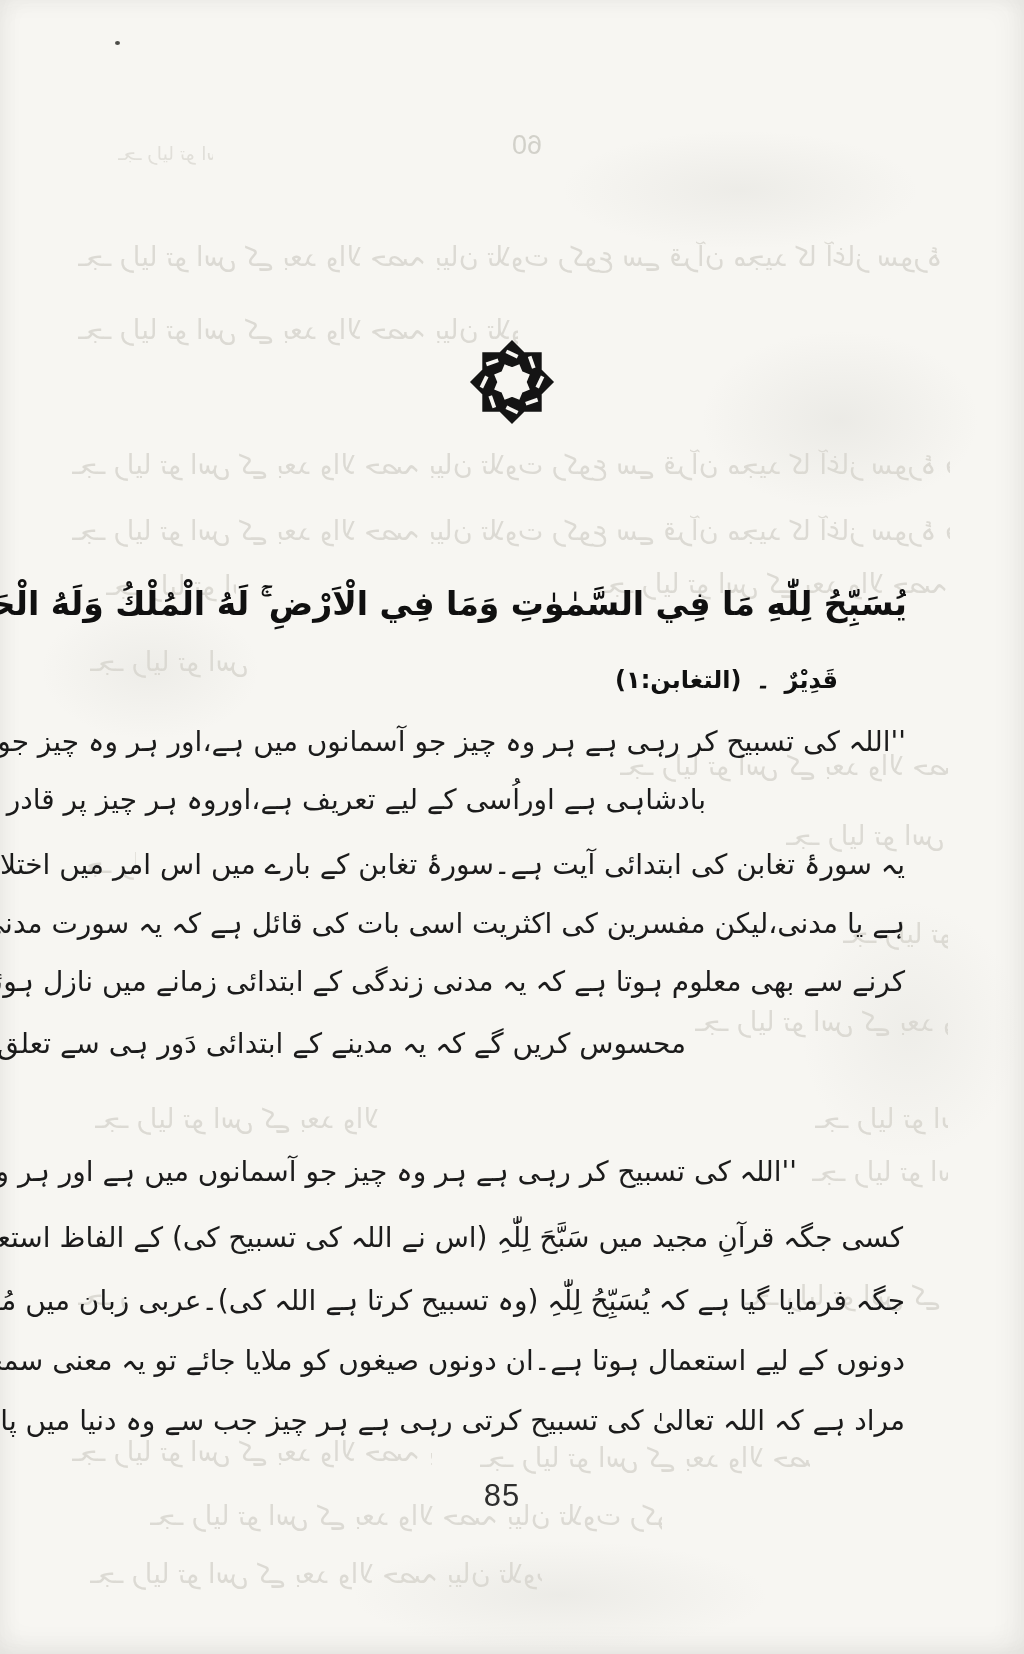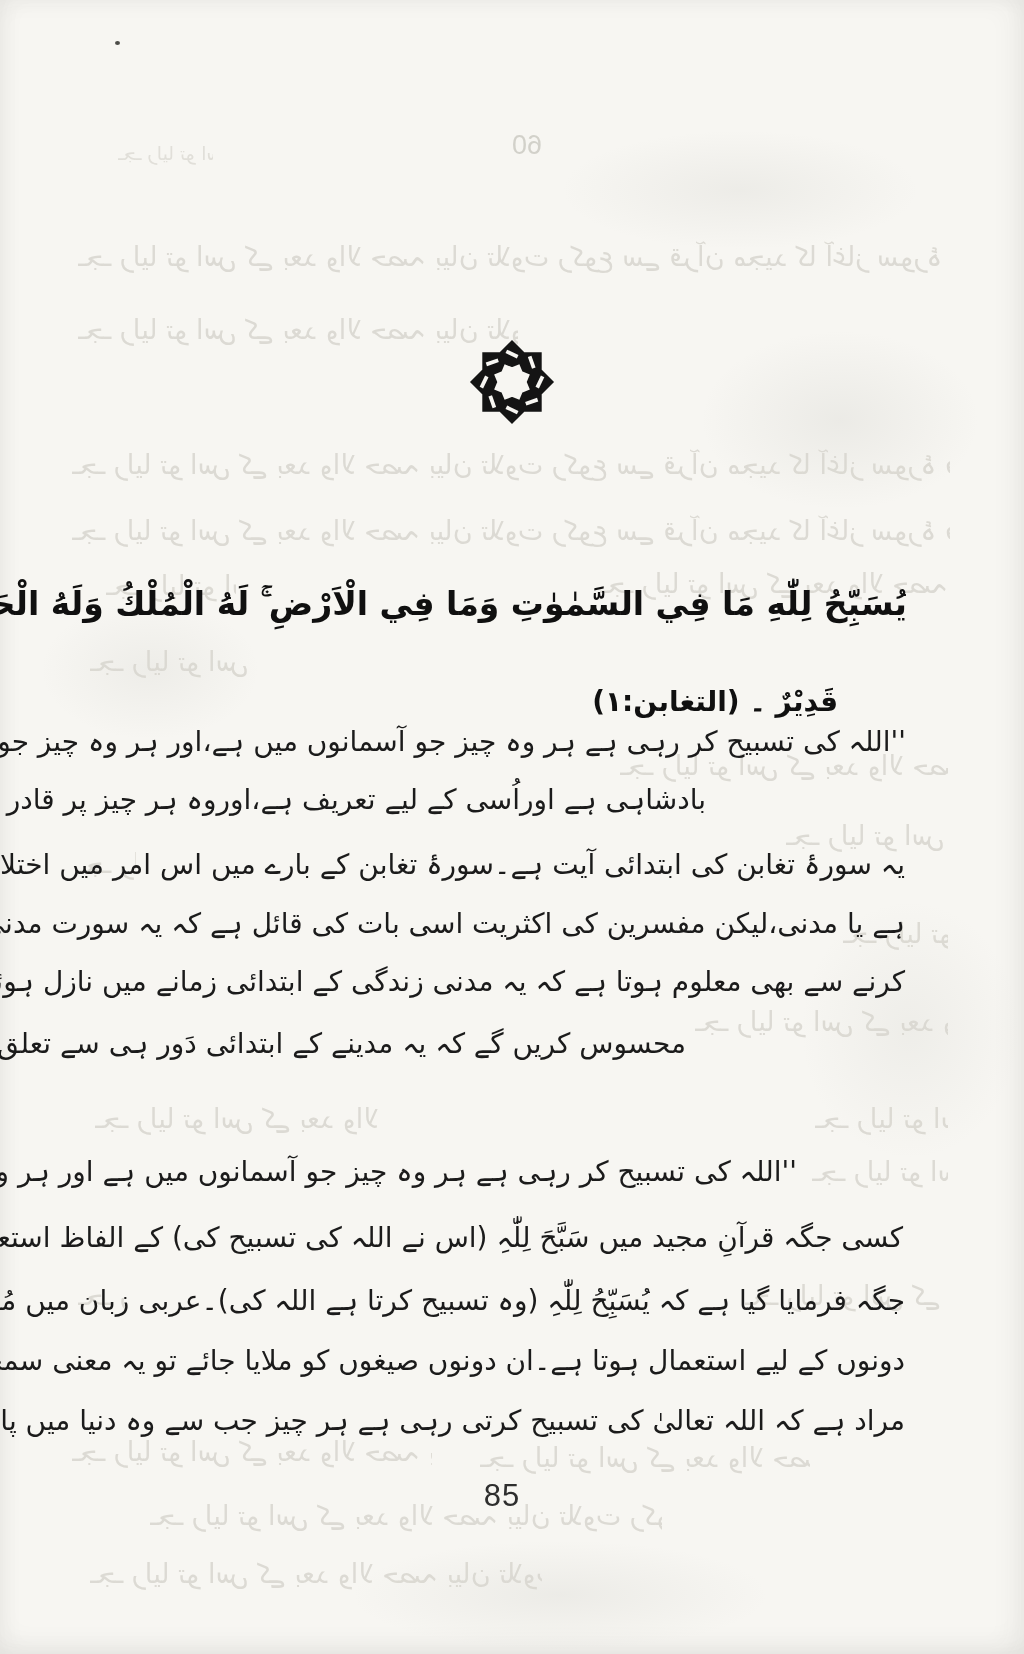--- a/index.html
+++ b/index.html
@@ -115,21 +115,21 @@
           <line x1="30.4" y1="78.5" x2="25.8" y2="65.3"></line>
           <line x1="16.0" y1="56.3" x2="22.0" y2="43.7"></line>
           <line x1="21.5" y1="30.4" x2="34.7" y2="25.8"></line>
           <line x1="43.7" y1="16.0" x2="56.3" y2="22.0"></line>
           <line x1="69.6" y1="21.5" x2="74.2" y2="34.7"></line>
         </g>
     </svg>
   </div>
 
   <div class="uline arabic" style="left:118px;top:580px;width:789px;font-size:33px;"><span>يُسَبِّحُ لِلّٰهِ مَا فِي السَّمٰوٰتِ وَمَا فِي الْاَرْضِ ۚ لَهُ الْمُلْكُ وَلَهُ الْحَمْدُ ۚ وَهُوَ عَلٰى كُلِّ شَيْءٍ</span></div>
-  <div class="uline arabic" style="left:615px;top:682px;width:223px;font-size:28px;"><span>قَدِيْرٌ ۔ (التغابن:۱)</span></div>
+  <div class="uline arabic" style="left:615px;top:663px;width:223px;font-size:24px;"><span>قَدِيْرٌ ۔ (التغابن:۱)</span></div>
 
   <div class="uline" style="left:133px;top:722px;width:773px;"><span>''اللہ کی تسبیح کر رہی ہے ہر وہ چیز جو آسمانوں میں ہے،اور ہر وہ چیز جو زمین میں ہے،اُسی کی</span></div>
   <div class="uline" style="left:330px;top:780px;width:376px;"><span>بادشاہی ہے اوراُسی کے لیے تعریف ہے،اوروہ ہر چیز پر قادر ہے۔''</span></div>
 
   <div class="uline" style="left:118px;top:845px;width:787px;"><span>یہ سورۂ تغابن کی ابتدائی آیت ہے۔سورۂ تغابن کے بارے میں اس امر میں اختلاف ہے کہ آیا یہ مکی</span></div>
   <div class="uline" style="left:118px;top:904px;width:787px;"><span>ہے یا مدنی،لیکن مفسرین کی اکثریت اسی بات کی قائل ہے کہ یہ سورت مدنی ہے اور اس کے مضمون پر غور</span></div>
   <div class="uline" style="left:118px;top:962px;width:787px;"><span>کرنے سے بھی معلوم ہوتا ہے کہ یہ مدنی زندگی کے ابتدائی زمانے میں نازل ہوئی ہوگی۔آگے چل کر آپ خود</span></div>
   <div class="uline" style="left:122px;top:1024px;width:564px;"><span>محسوس کریں گے کہ یہ مدینے کے ابتدائی دَور ہی سے تعلق رکھتی ہے۔</span></div>
 
 

